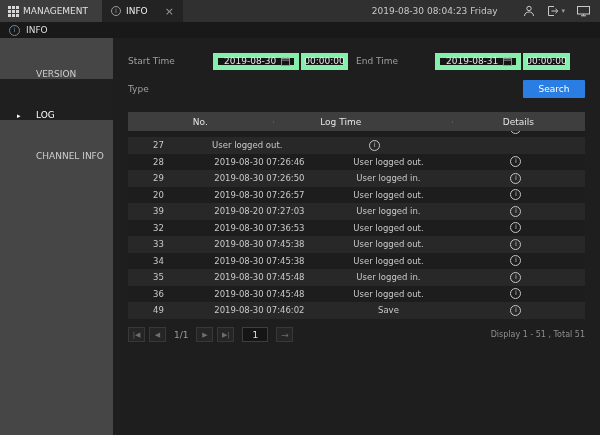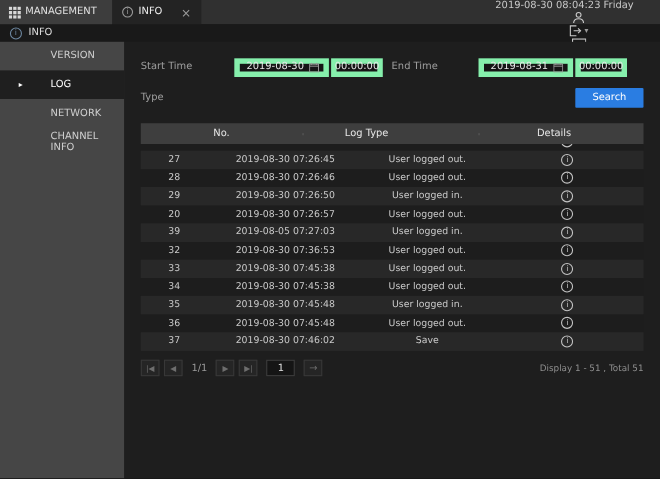--- a/index.html
+++ b/index.html
@@ -5,32 +5,32 @@
   *{margin:0;padding:0;box-sizing:border-box;}
   html,body{width:600px;height:435px;}
   body{font-family:"DejaVu Sans","Liberation Sans",sans-serif;background:#141414;color:#ccc;font-size:9px;overflow:hidden;}
   .screen{position:relative;width:600px;height:435px;background:#1e1e1e;overflow:hidden;}
 
   
   .topbar{display:flex;align-items:stretch;height:22px;background:#303030;}
   .mgmt{display:flex;align-items:center;gap:4px;padding:0 14px 0 8px;background:#3d3d3d;color:#e0e0e0;cursor:pointer;}
   .tab{display:flex;align-items:center;gap:5px;padding:0 9px;background:#232323;color:#ececec;cursor:pointer;}
   .tab .close{margin-left:12px;color:#9a9a9a;font-size:11px;line-height:1;}
-  .topbar-right{margin-left:auto;display:flex;align-items:center;padding-right:10px;flex-direction:column;}
+  .topbar-right{margin-left:auto;display:flex;align-items:center;padding-right:10px;}
   .datetime{color:#c9c9c9;margin-right:14px;}
   .top-icon{display:flex;align-items:center;margin-left:12px;}
   .caret{color:#9a9a9a;font-size:7px;margin-left:2px;}
 
   
   .infobar{display:flex;align-items:center;gap:6px;height:16px;background:#191919;padding-left:9px;color:#dedede;}
 
   
   .body{display:flex;height:397px;}
   .sidebar{width:113px;background:#464646;flex-shrink:0;}
-  .side-item{height:26px;display:flex;align-items:center;padding-left:46px;color:#cfcfcf;position:relative;cursor:pointer;}
+  .side-item{height:41px;display:flex;align-items:flex-end;padding-left:36px;color:#cfcfcf;position:relative;cursor:pointer;}
   .side-item.active{background:#1f1f1f;color:#ffffff;}
   .side-item .arrow{position:absolute;left:17px;font-size:7px;color:#fff;}
   .content{flex:1;position:relative;background:#1e1e1e;}
 
   
   .filter-row{display:flex;align-items:center;padding:0 15px;height:18px;}
   .row-1{margin-top:14px;}
   .row-2{margin-top:10px;}
   .flabel{width:85px;color:#9f9f9f;}
   .flabel.end{width:79px;margin-left:8px;}
@@ -138,23 +138,20 @@
 
     <aside class="sidebar">
       <div class="side-item">
         <span>VERSION</span>
       </div>
       <div class="side-item active">
         <span class="arrow">▸</span>
         <span>LOG</span>
       </div>
       <div class="side-item">
-        <span>NETWORK</span>
-      </div>
-      <div class="side-item">
         <span>CHANNEL INFO</span>
       </div>
     </aside>
 
     <main class="content">
 
       <div class="filter-row row-1">
         <span class="flabel">Start Time</span>
         <div class="input-box date-input">
           <span>2019-08-30</span>
@@ -184,35 +181,34 @@
       </div>
 
       <div class="filter-row row-2">
         <span class="flabel">Type</span>
         <button class="search-btn">Search</button>
       </div>
 
       <div class="table">
         <div class="thead">
           <div class="th col-no">No.</div>
-          <div class="th col-type">Log Type</div>
+          <div class="th col-time">Log Time</div>
           <div class="th col-details">Details</div>
         </div>
         <div class="sliver">
           <div class="col-no"></div>
             <div class="col-time"></div>
             <div class="col-type"></div>
           <div class="col-details">
               <span class="info-icon"></span>
             </div>
         </div>
         <div class="tbody">
             <div class="trow">
     <div class="cell col-no">27</div>
-    <div class="cell col-time">2019-08-30 07:26:45</div>
     <div class="cell col-type">User logged out.</div>
     <div class="cell col-details">
       <span class="info-icon"></span>
     </div>
   </div>
             <div class="trow">
     <div class="cell col-no">28</div>
     <div class="cell col-time">2019-08-30 07:26:46</div>
     <div class="cell col-type">User logged out.</div>
     <div class="cell col-details">
@@ -230,21 +226,21 @@
             <div class="trow">
     <div class="cell col-no">20</div>
     <div class="cell col-time">2019-08-30 07:26:57</div>
     <div class="cell col-type">User logged out.</div>
     <div class="cell col-details">
       <span class="info-icon"></span>
     </div>
   </div>
             <div class="trow">
     <div class="cell col-no">39</div>
-    <div class="cell col-time">2019-08-05 07:27:03</div>
+    <div class="cell col-time">2019-08-20 07:27:03</div>
     <div class="cell col-type">User logged in.</div>
     <div class="cell col-details">
       <span class="info-icon"></span>
     </div>
   </div>
             <div class="trow">
     <div class="cell col-no">32</div>
     <div class="cell col-time">2019-08-30 07:36:53</div>
     <div class="cell col-type">User logged out.</div>
     <div class="cell col-details">
@@ -277,21 +273,21 @@
   </div>
             <div class="trow">
     <div class="cell col-no">36</div>
     <div class="cell col-time">2019-08-30 07:45:48</div>
     <div class="cell col-type">User logged out.</div>
     <div class="cell col-details">
       <span class="info-icon"></span>
     </div>
   </div>
             <div class="trow">
-    <div class="cell col-no">37</div>
+    <div class="cell col-no">49</div>
     <div class="cell col-time">2019-08-30 07:46:02</div>
     <div class="cell col-type">Save</div>
     <div class="cell col-details">
       <span class="info-icon"></span>
     </div>
   </div>
           </div>
 
       </div>
 

